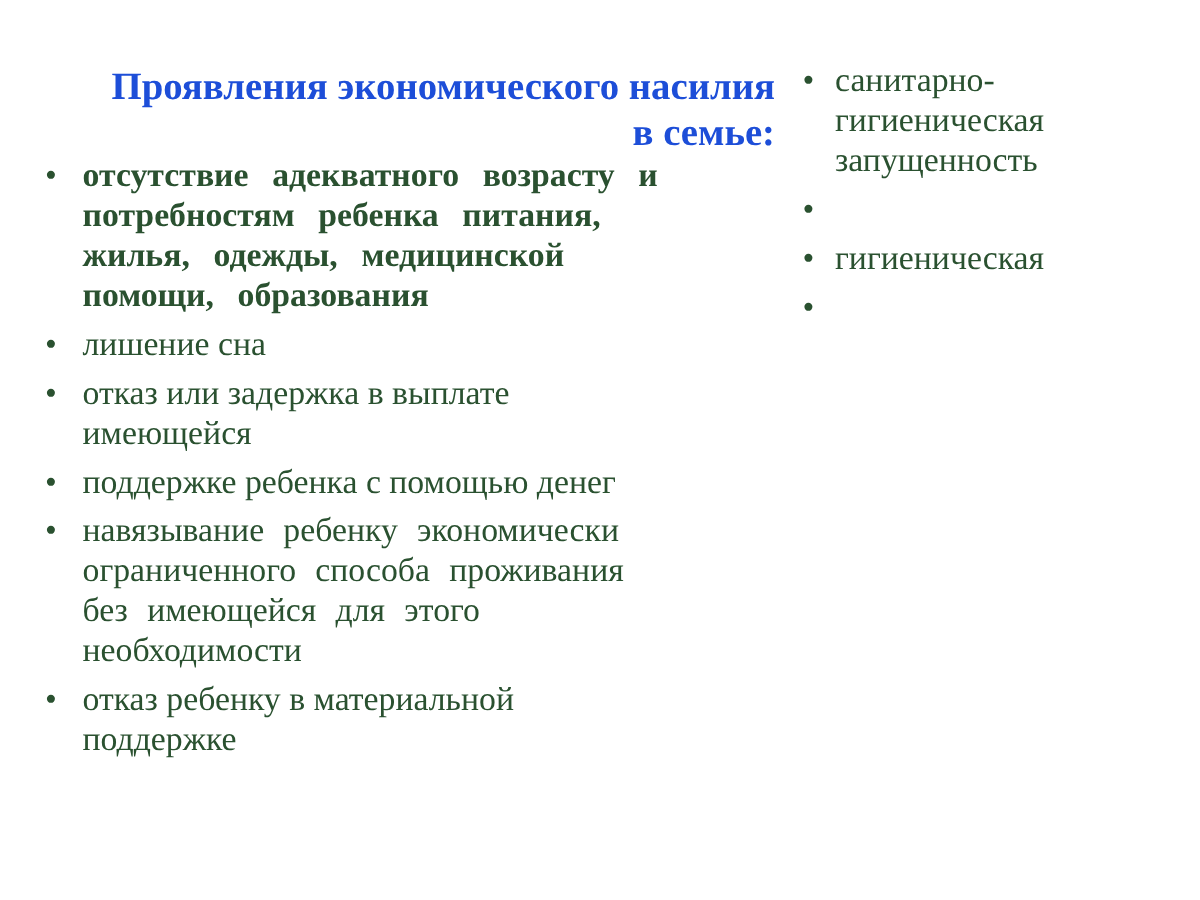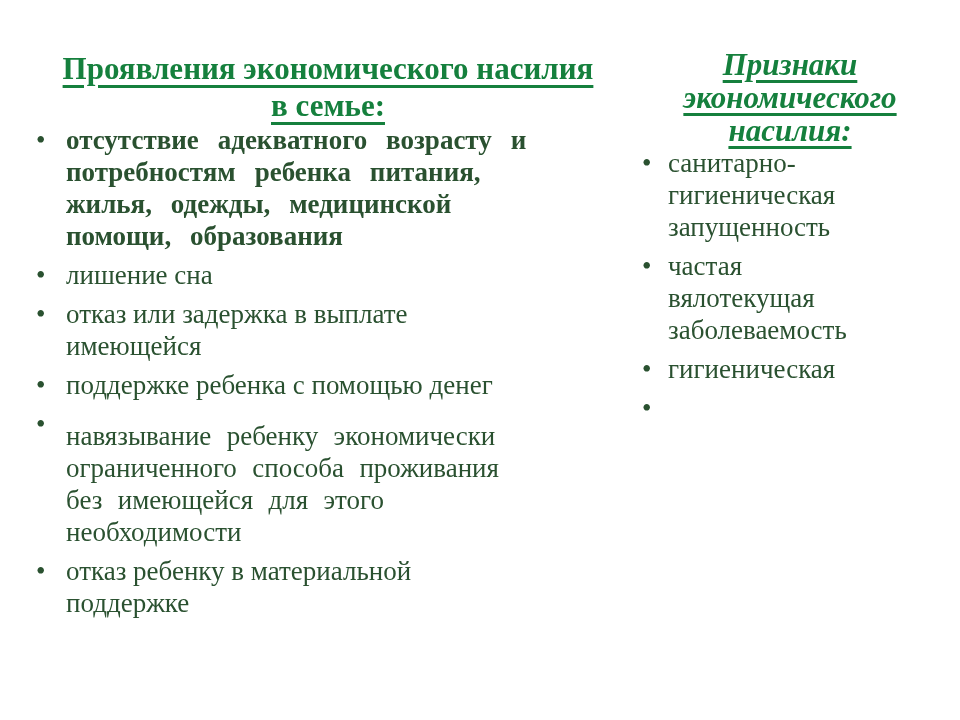--- a/index.html
+++ b/index.html
@@ -23,26 +23,25 @@
     top: 50px;
     width: 584px;
   }
   .col-right {
     position: absolute;
     left: 632px;
     top: 48px;
     width: 316px;
   }
   .title {
-    color: #15803d;
+    color: #1d4ed8;
     font-weight: bold;
     white-space: pre-line;
-    text-align: center;
+    text-align: right;
     margin: 0;
-    text-decoration: underline;
     text-decoration-thickness: 3px;
   }
   .title-left {
     font-size: 31px;
     line-height: 37px;
     text-underline-offset: 6px;
   }
   .title-right {
     font-size: 31px;
     line-height: 33px;
@@ -71,21 +70,21 @@
     font-size: 27px;
     color: #2a5130;
   }
   .list-right .dot { width: 36px; padding-left: 10px; box-sizing: border-box; }
   .txt {
     white-space: pre-line;
     color: #2a5130;
   }
   
   .list-left li:nth-child(1) .txt { word-spacing: 0.45em; font-weight: bold; }
-  .list-left li:nth-child(5) .txt { word-spacing: 0.32em; margin-top: 12px; }
+  .list-left li:nth-child(5) .txt { word-spacing: 0.32em; }
 </style>
 </head>
 <body>
 
 <div class="slide">
 
   <div class="col-left">
     <h1 class="title title-left">Проявления экономического насилия
 в семье:</h1>
     <ul class="list list-left">
@@ -118,35 +117,29 @@
       </li>
       <li>
         <span class="dot">•</span>
         <span class="txt">отказ ребенку в материальной
 поддержке</span>
       </li>
     </ul>
   </div>
 
   <div class="col-right">
-    <h1 class="title title-right">Признаки
-экономического
-насилия:</h1>
     <ul class="list list-right">
       <li>
         <span class="dot">•</span>
         <span class="txt">санитарно-
 гигиеническая
 запущенность</span>
       </li>
       <li>
         <span class="dot">•</span>
-        <span class="txt">частая
-вялотекущая
-заболеваемость</span>
       </li>
       <li>
         <span class="dot">•</span>
         <span class="txt">гигиеническая</span>
       </li>
       <li>
         <span class="dot">•</span>
       </li>
     </ul>
   </div>

